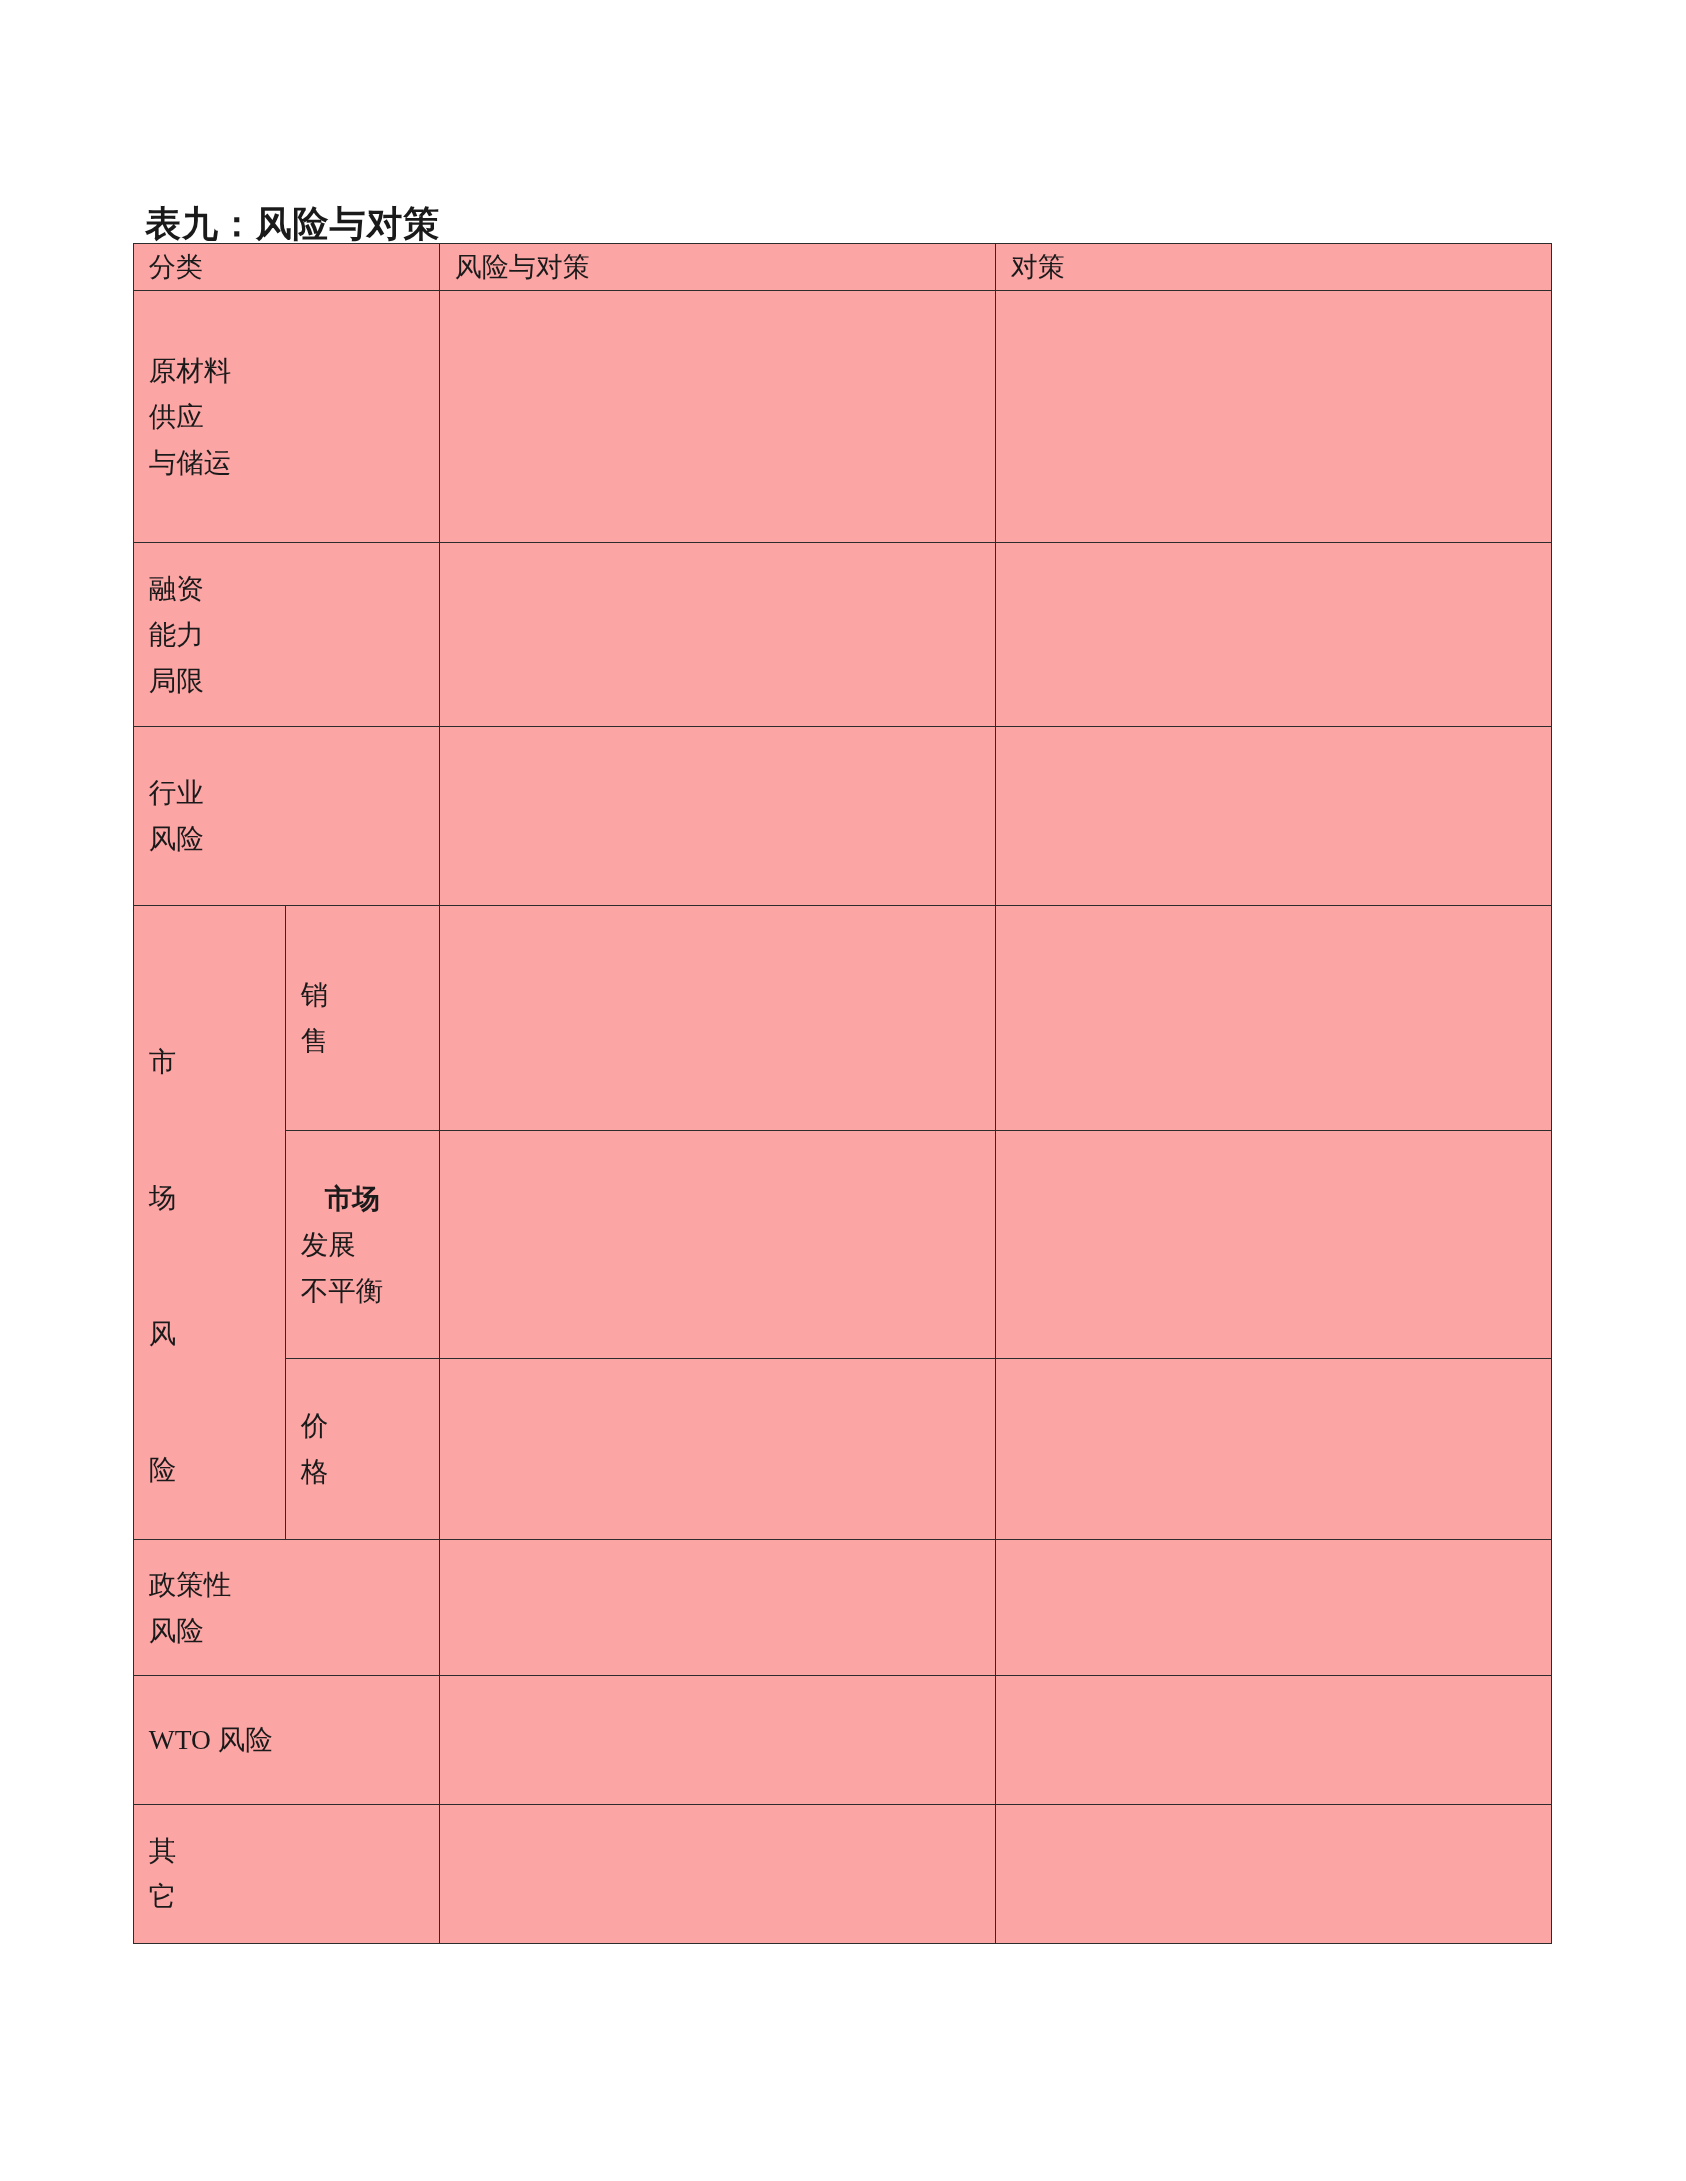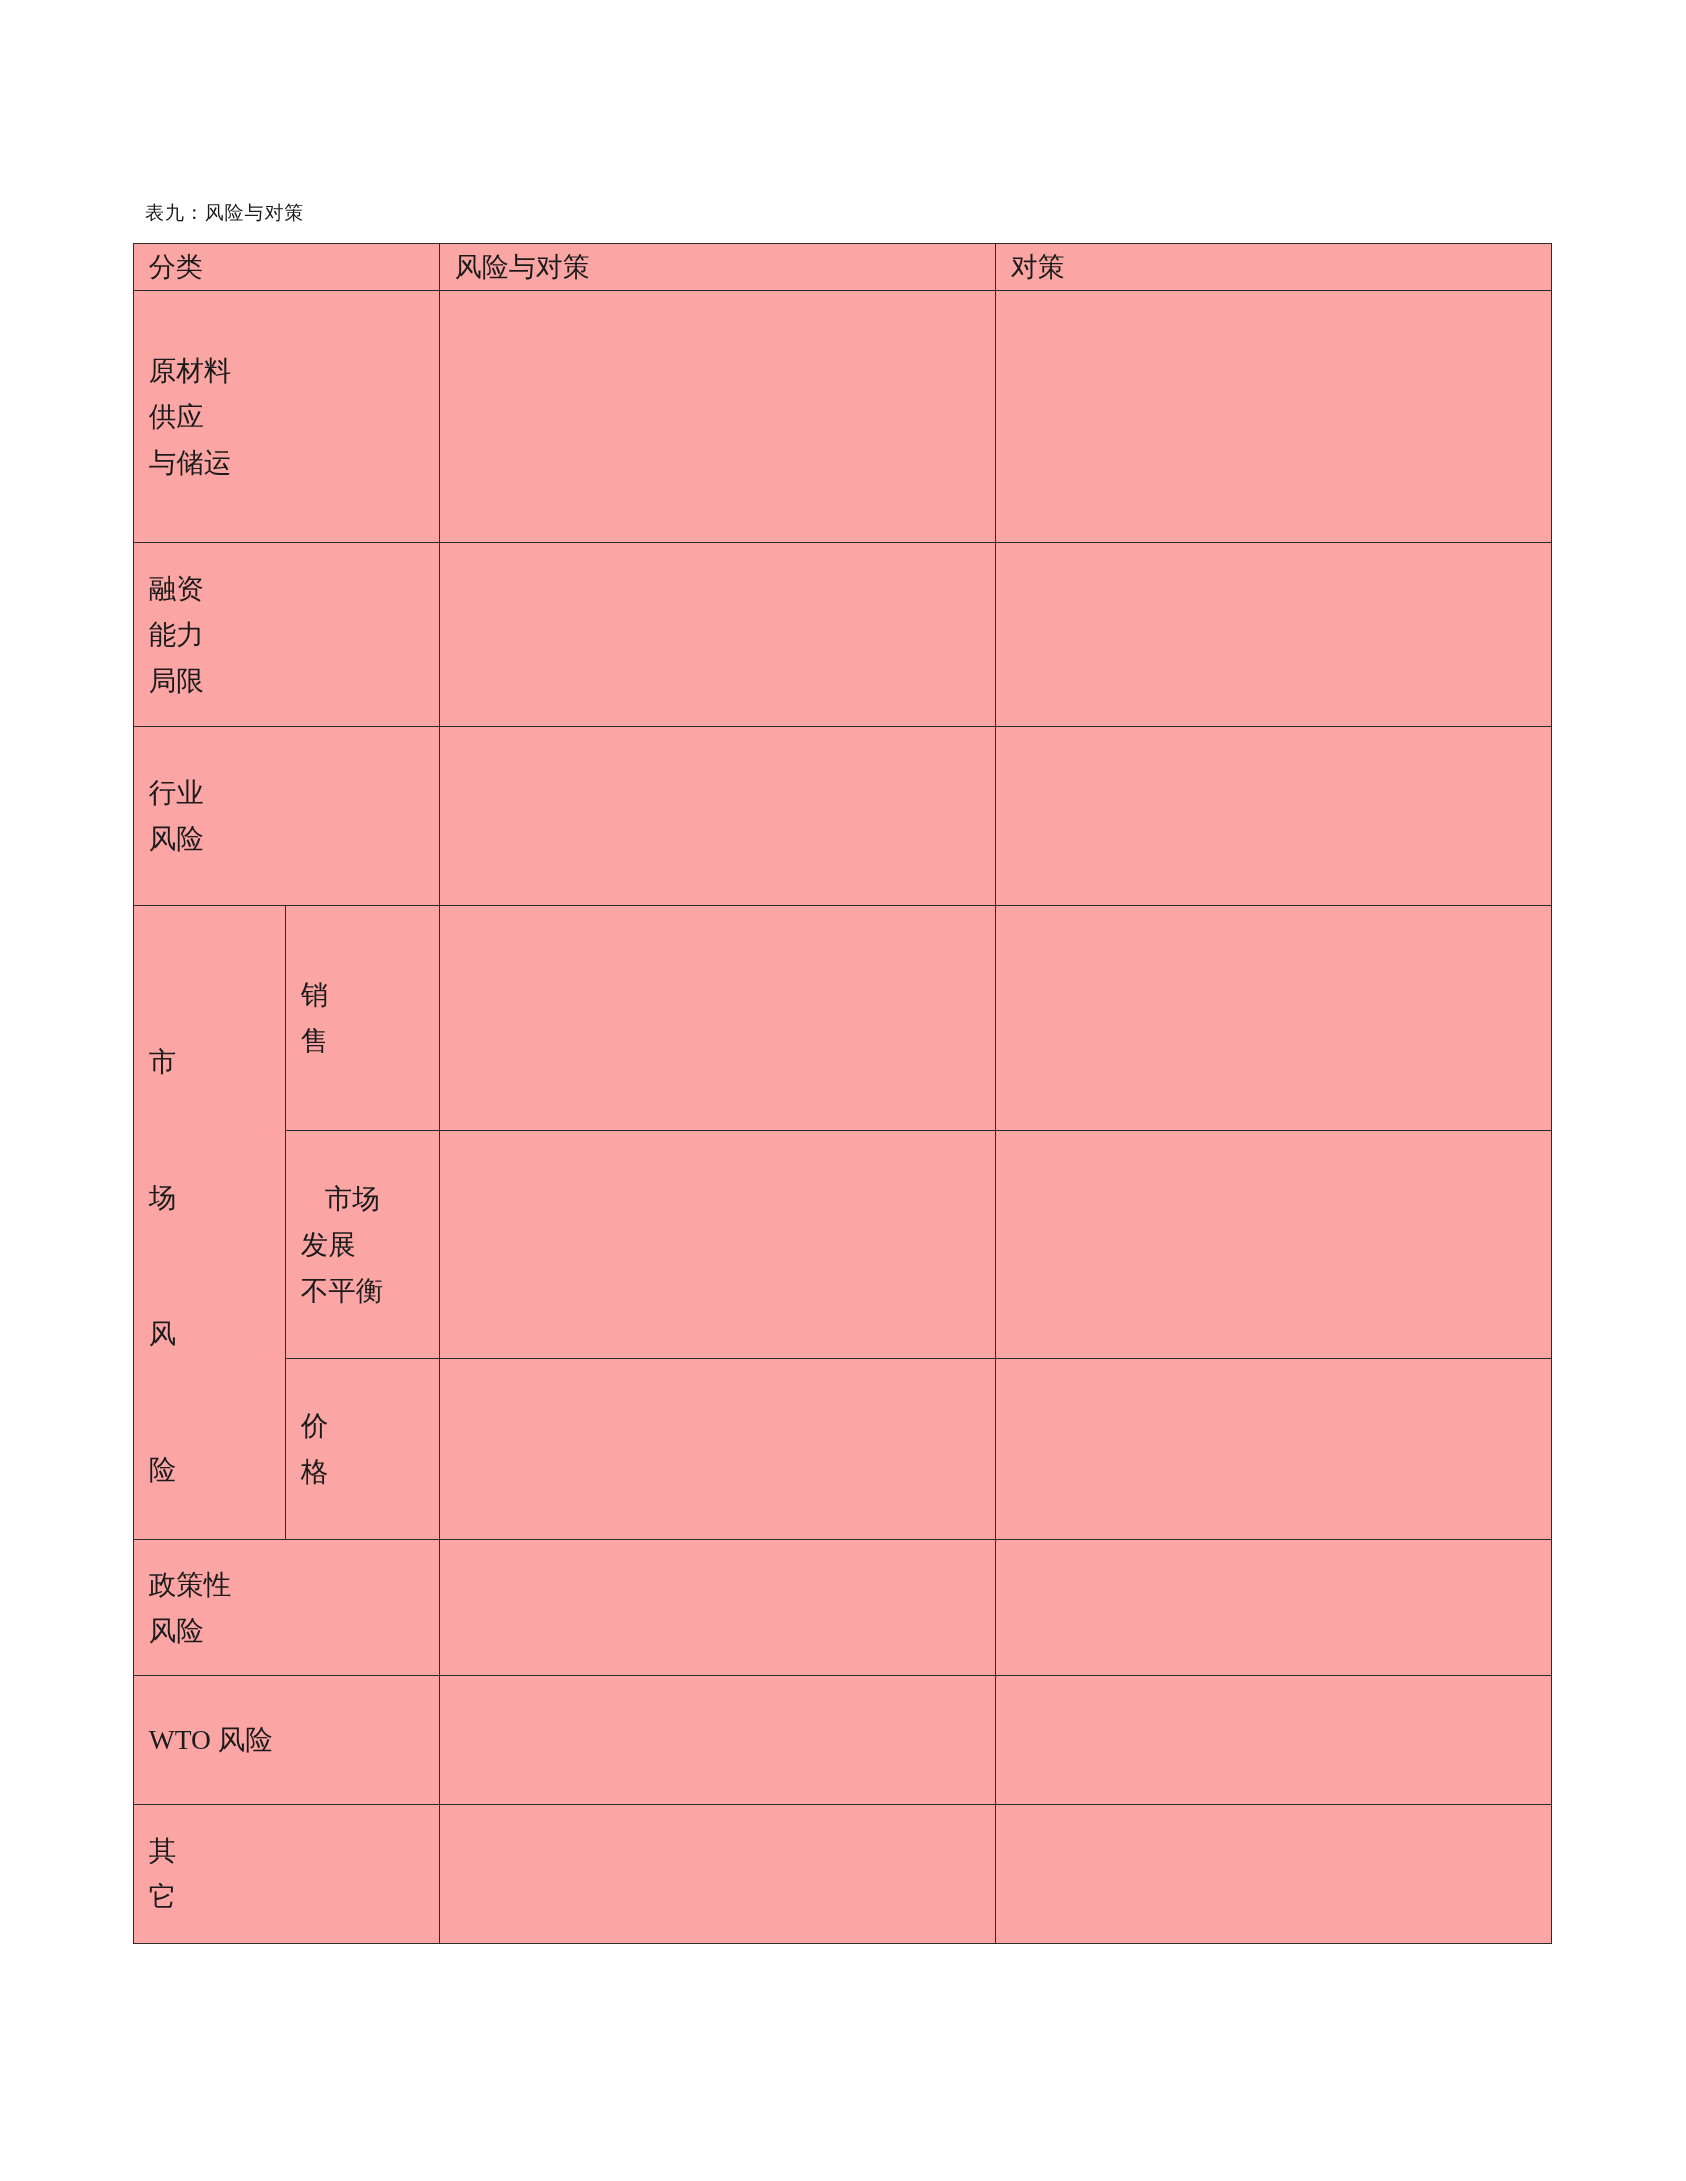--- a/index.html
+++ b/index.html
@@ -12,22 +12,22 @@
     width: 1686px;
     height: 2182px;
     background: #ffffff;
     color: #1a1a1a;
     overflow: hidden;
   }
   .doc-title {
     position: absolute;
     left: 145px;
     top: 200px;
-    font-size: 19px;
-    font-weight: normal;
+    font-size: 36px;
+    font-weight: bold;
     letter-spacing: 0.9px;
     white-space: pre;
   }
   table.risk-table {
     position: absolute;
     left: 133px;
     top: 243px;
     width: 1419px;
     border-collapse: collapse;
     table-layout: fixed;
@@ -38,21 +38,21 @@
     padding: 0 5.5px 0 14.7px;
     font-size: 27.5px;
     background: #fca5a5;
   }
   .risk-table tr.r-header td {
     height: 46px;
     font-size: 27px;
     vertical-align: middle;
   }
   .line { line-height: 46px; }
-  .line.indent { text-indent: 24px; }
+  .line.indent { text-indent: 24px; font-weight: bold; }
   .market-cell { vertical-align: top; }
   .market-label {
     padding-top: 87px;
     line-height: 136px;
   }
   .page-num {
     position: absolute;
     top: 2024px;
     left: 0;
     width: 100%;

